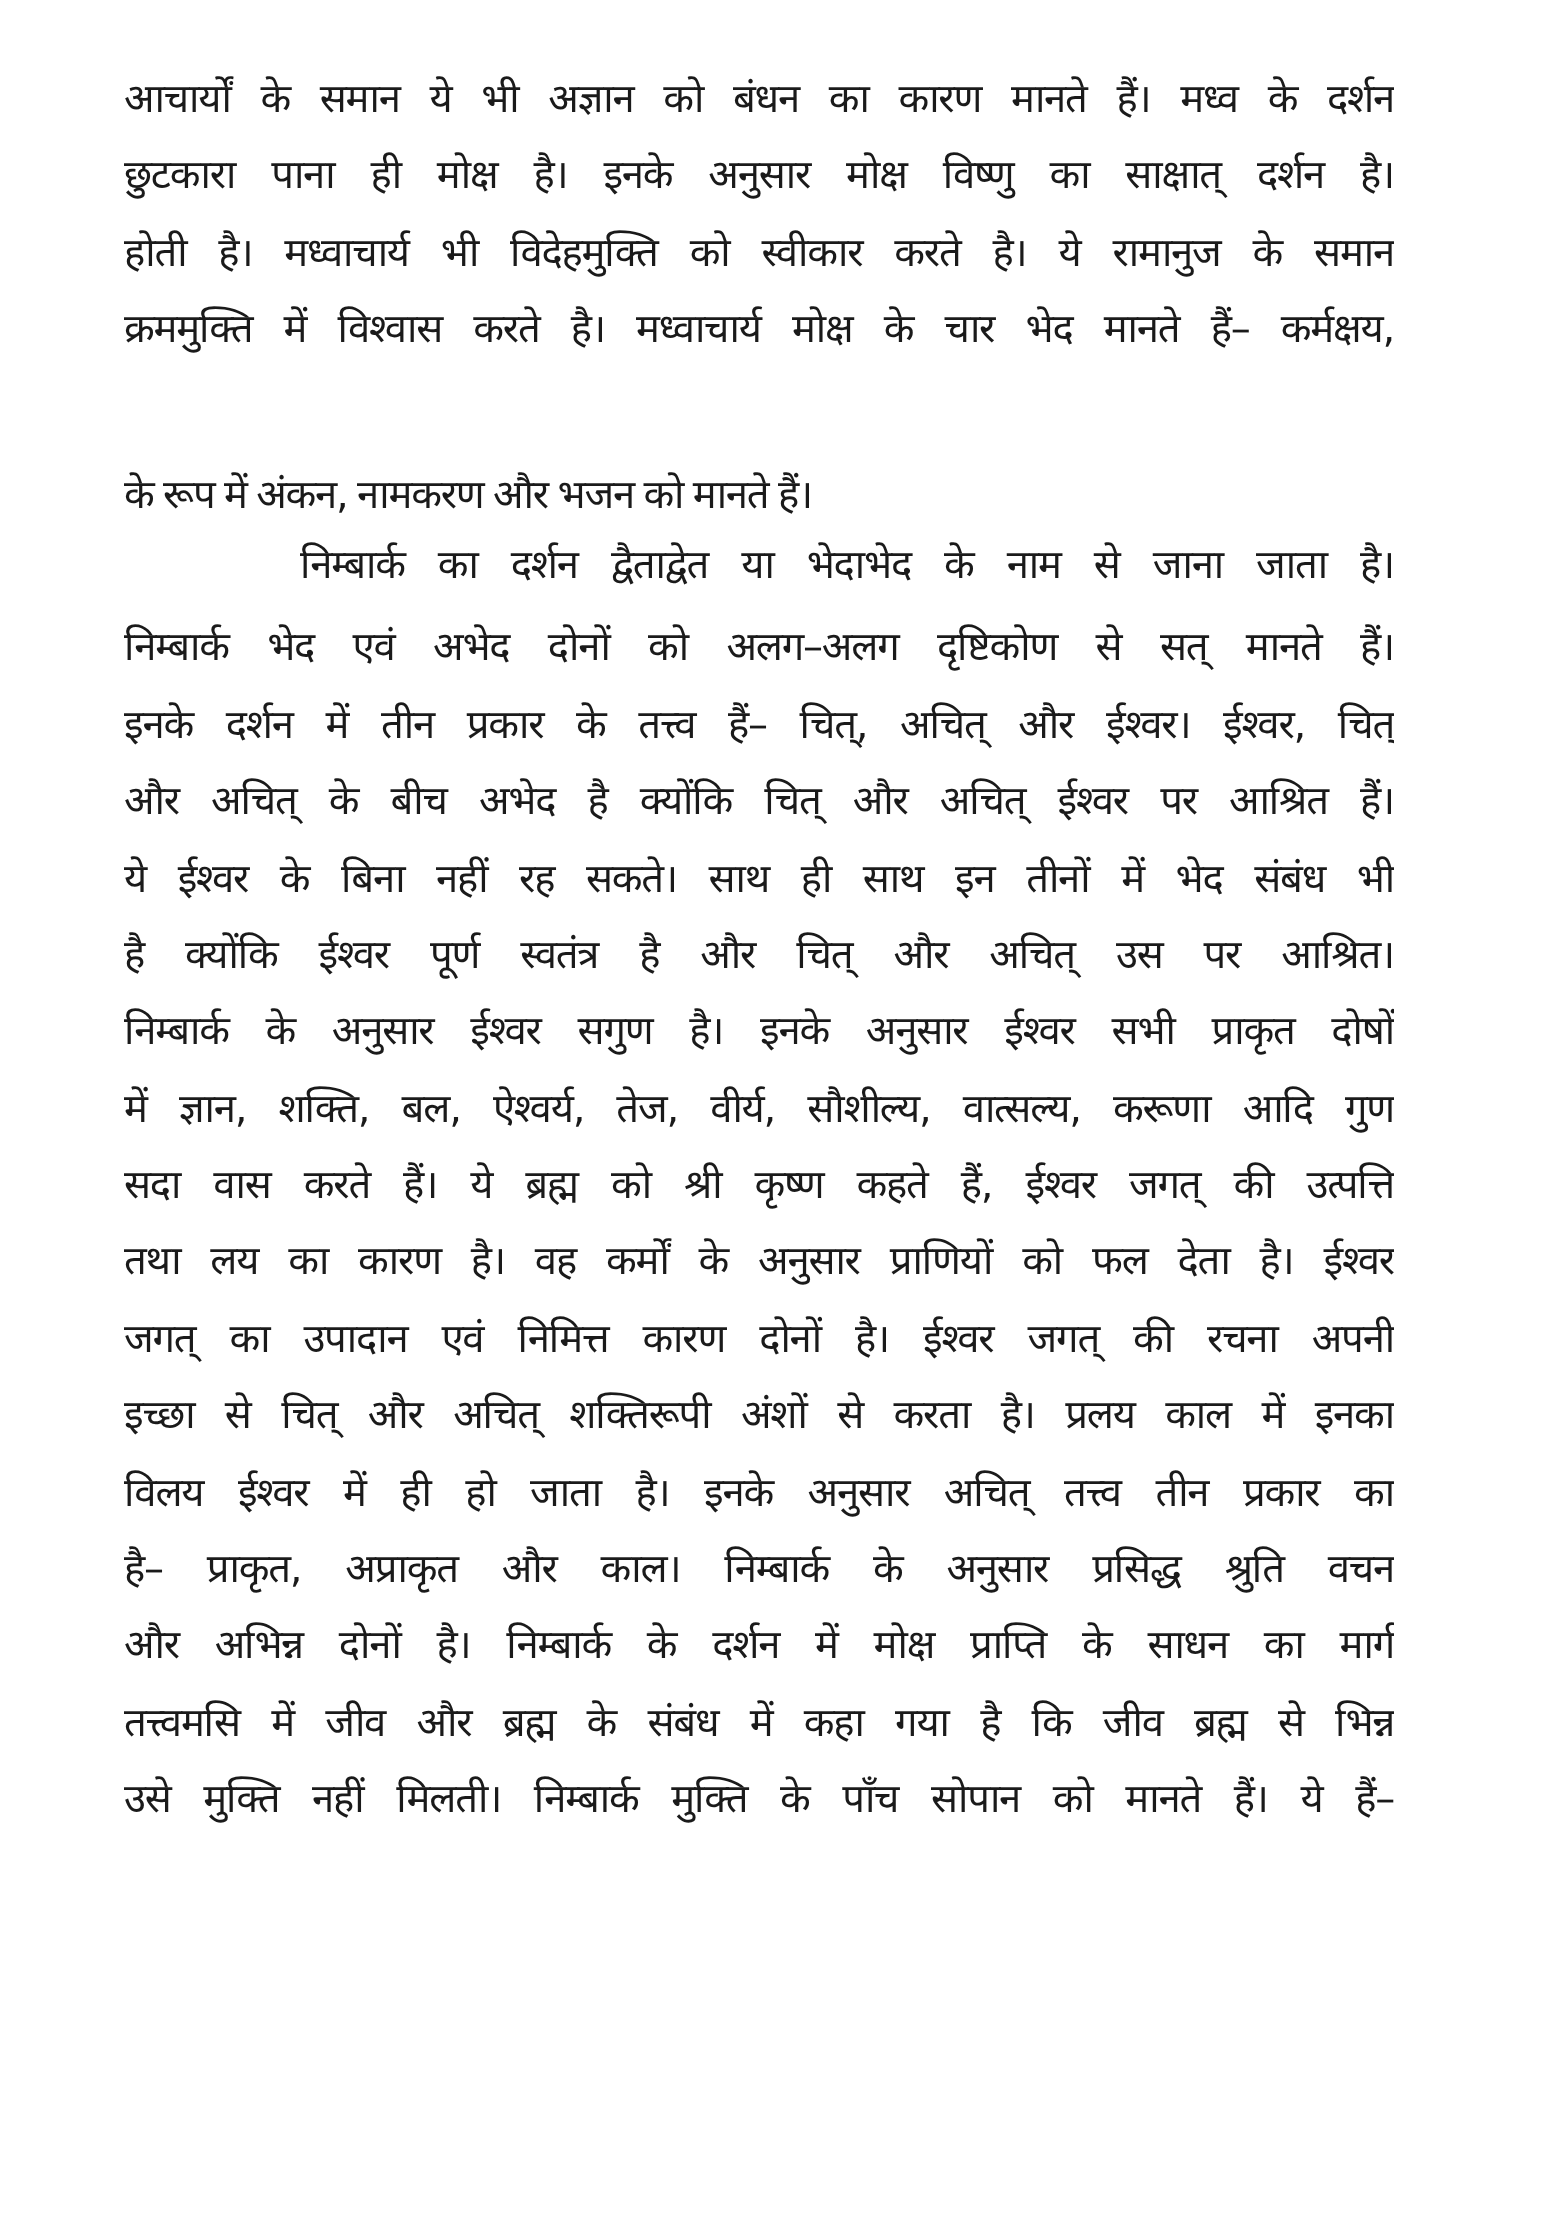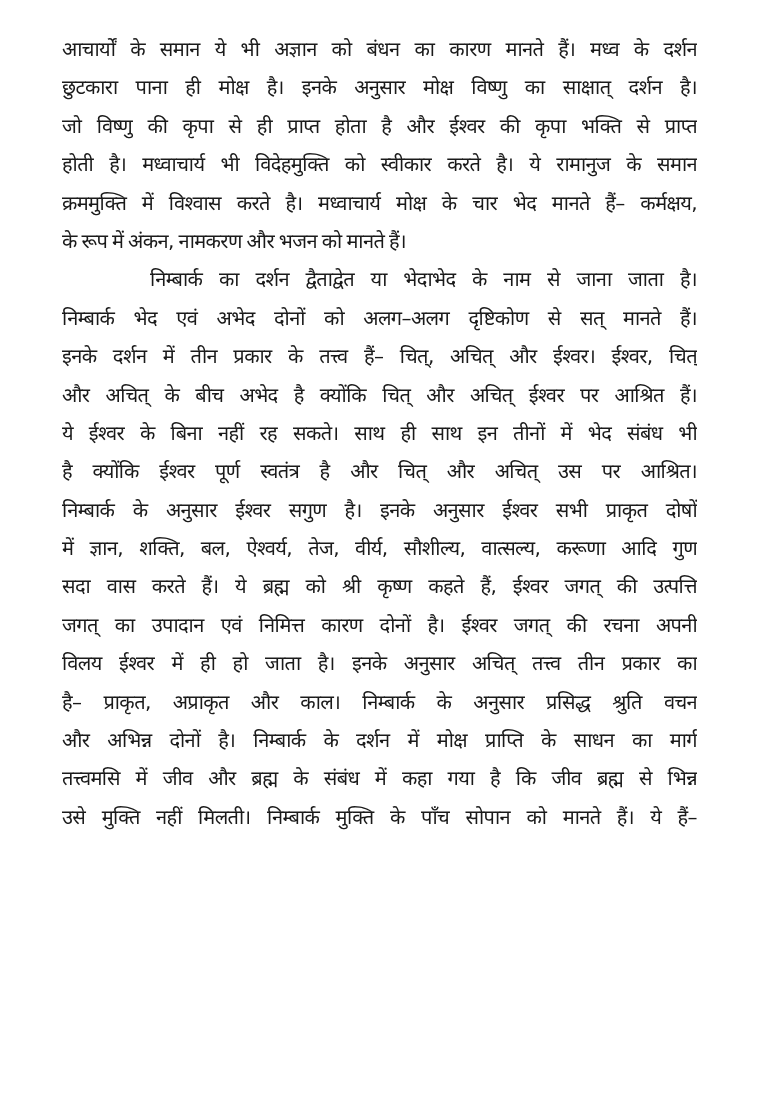--- a/index.html
+++ b/index.html
@@ -16,46 +16,47 @@
   .line {
     height: 38.4px;
     line-height: 38.4px;
     white-space: nowrap;
     text-align: justify;
     text-align-last: justify;
     overflow: hidden;
     letter-spacing: -0.6px;
     word-spacing: -1px;
   }
-  .line.last { text-align-last: left; }
-  .line.indent { padding-left: 88px; }
+  .line.last { text-align-last: left; margin-top: 44px; }
+  .line.indent { padding-left: 88px; font-family: Liberation Mono, monospace; }
 </style>
 </head>
 <body>
 
 <div class="page">
   <div class="paragraph">
     <div class="line">आचार्यों के समान ये भी अज्ञान को बंधन का कारण मानते हैं। मध्व के दर्शन</div>
     <div class="line">छुटकारा पाना ही मोक्ष है। इनके अनुसार मोक्ष विष्णु का साक्षात् दर्शन है।</div>
-    <div class="line">जो विष्णु की कृपा से ही प्राप्त होता है और ईश्वर की कृपा भक्ति से प्राप्त</div>
     <div class="line">होती है। मध्वाचार्य भी विदेहमुक्ति को स्वीकार करते है। ये रामानुज के समान</div>
     <div class="line">क्रममुक्ति में विश्वास करते है। मध्वाचार्य मोक्ष के चार भेद मानते हैं– कर्मक्षय,</div>
     <div class="line last">के रूप में अंकन, नामकरण और भजन को मानते हैं।</div>
   </div>
   <div class="paragraph">
     <div class="line indent">निम्बार्क का दर्शन द्वैताद्वेत या भेदाभेद के नाम से जाना जाता है।</div>
     <div class="line">निम्बार्क भेद एवं अभेद दोनों को अलग–अलग दृष्टिकोण से सत् मानते हैं।</div>
     <div class="line">इनके दर्शन में तीन प्रकार के तत्त्व हैं– चित्, अचित् और ईश्वर। ईश्वर, चित्</div>
     <div class="line">और अचित् के बीच अभेद है क्योंकि चित् और अचित् ईश्वर पर आश्रित हैं।</div>
     <div class="line">ये ईश्वर के बिना नहीं रह सकते। साथ ही साथ इन तीनों में भेद संबंध भी</div>
     <div class="line">है क्योंकि ईश्वर पूर्ण स्वतंत्र है और चित् और अचित् उस पर आश्रित।</div>
     <div class="line">निम्बार्क के अनुसार ईश्वर सगुण है। इनके अनुसार ईश्वर सभी प्राकृत दोषों</div>
     <div class="line">में ज्ञान, शक्ति, बल, ऐश्वर्य, तेज, वीर्य, सौशील्य, वात्सल्य, करूणा आदि गुण</div>
     <div class="line">सदा वास करते हैं। ये ब्रह्म को श्री कृष्ण कहते हैं, ईश्वर जगत् की उत्पत्ति</div>
+    <div class="line">तथा लय का कारण है। वह कर्मों के अनुसार प्राणियों को फल देता है। ईश्वर</div>
     <div class="line">जगत् का उपादान एवं निमित्त कारण दोनों है। ईश्वर जगत् की रचना अपनी</div>
+    <div class="line">इच्छा से चित् और अचित् शक्तिरूपी अंशों से करता है। प्रलय काल में इनका</div>
     <div class="line">विलय ईश्वर में ही हो जाता है। इनके अनुसार अचित् तत्त्व तीन प्रकार का</div>
     <div class="line">है– प्राकृत, अप्राकृत और काल। निम्बार्क के अनुसार प्रसिद्ध श्रुति वचन</div>
     <div class="line">और अभिन्न दोनों है। निम्बार्क के दर्शन में मोक्ष प्राप्ति के साधन का मार्ग</div>
     <div class="line">तत्त्वमसि में जीव और ब्रह्म के संबंध में कहा गया है कि जीव ब्रह्म से भिन्न</div>
     <div class="line">उसे मुक्ति नहीं मिलती। निम्बार्क मुक्ति के पाँच सोपान को मानते हैं। ये हैं–</div>
 
   </div>
 </div>
 
 </body></html>

